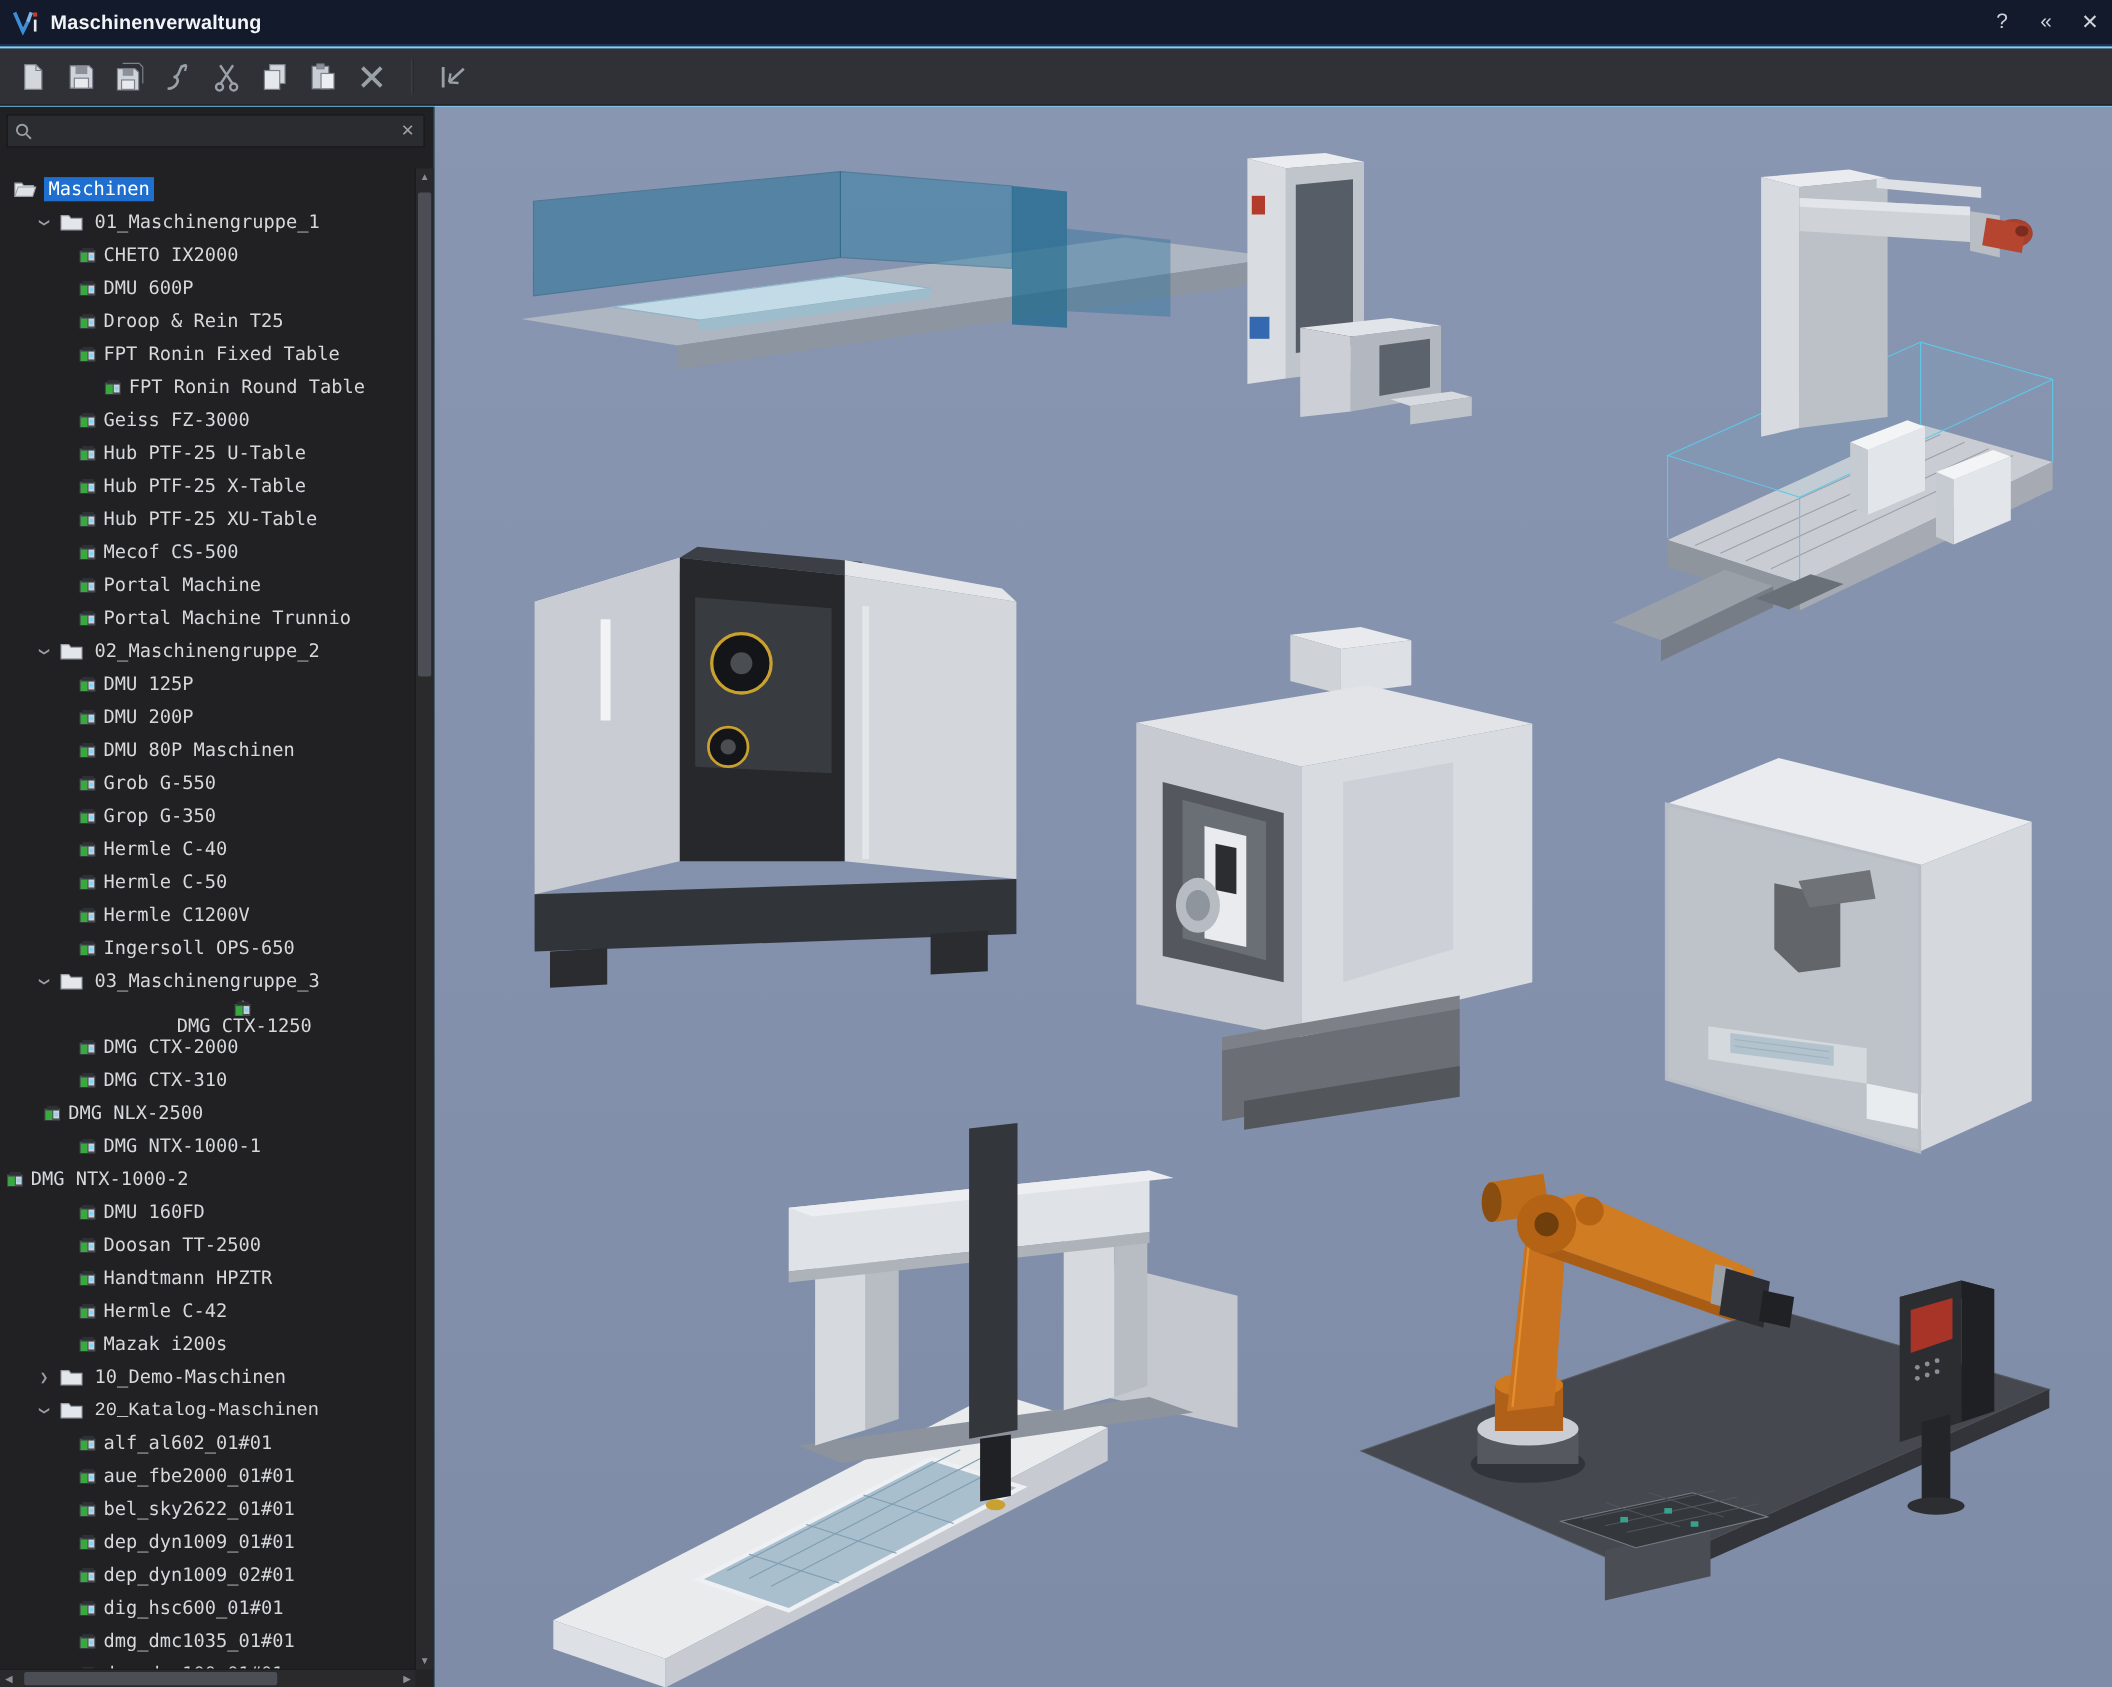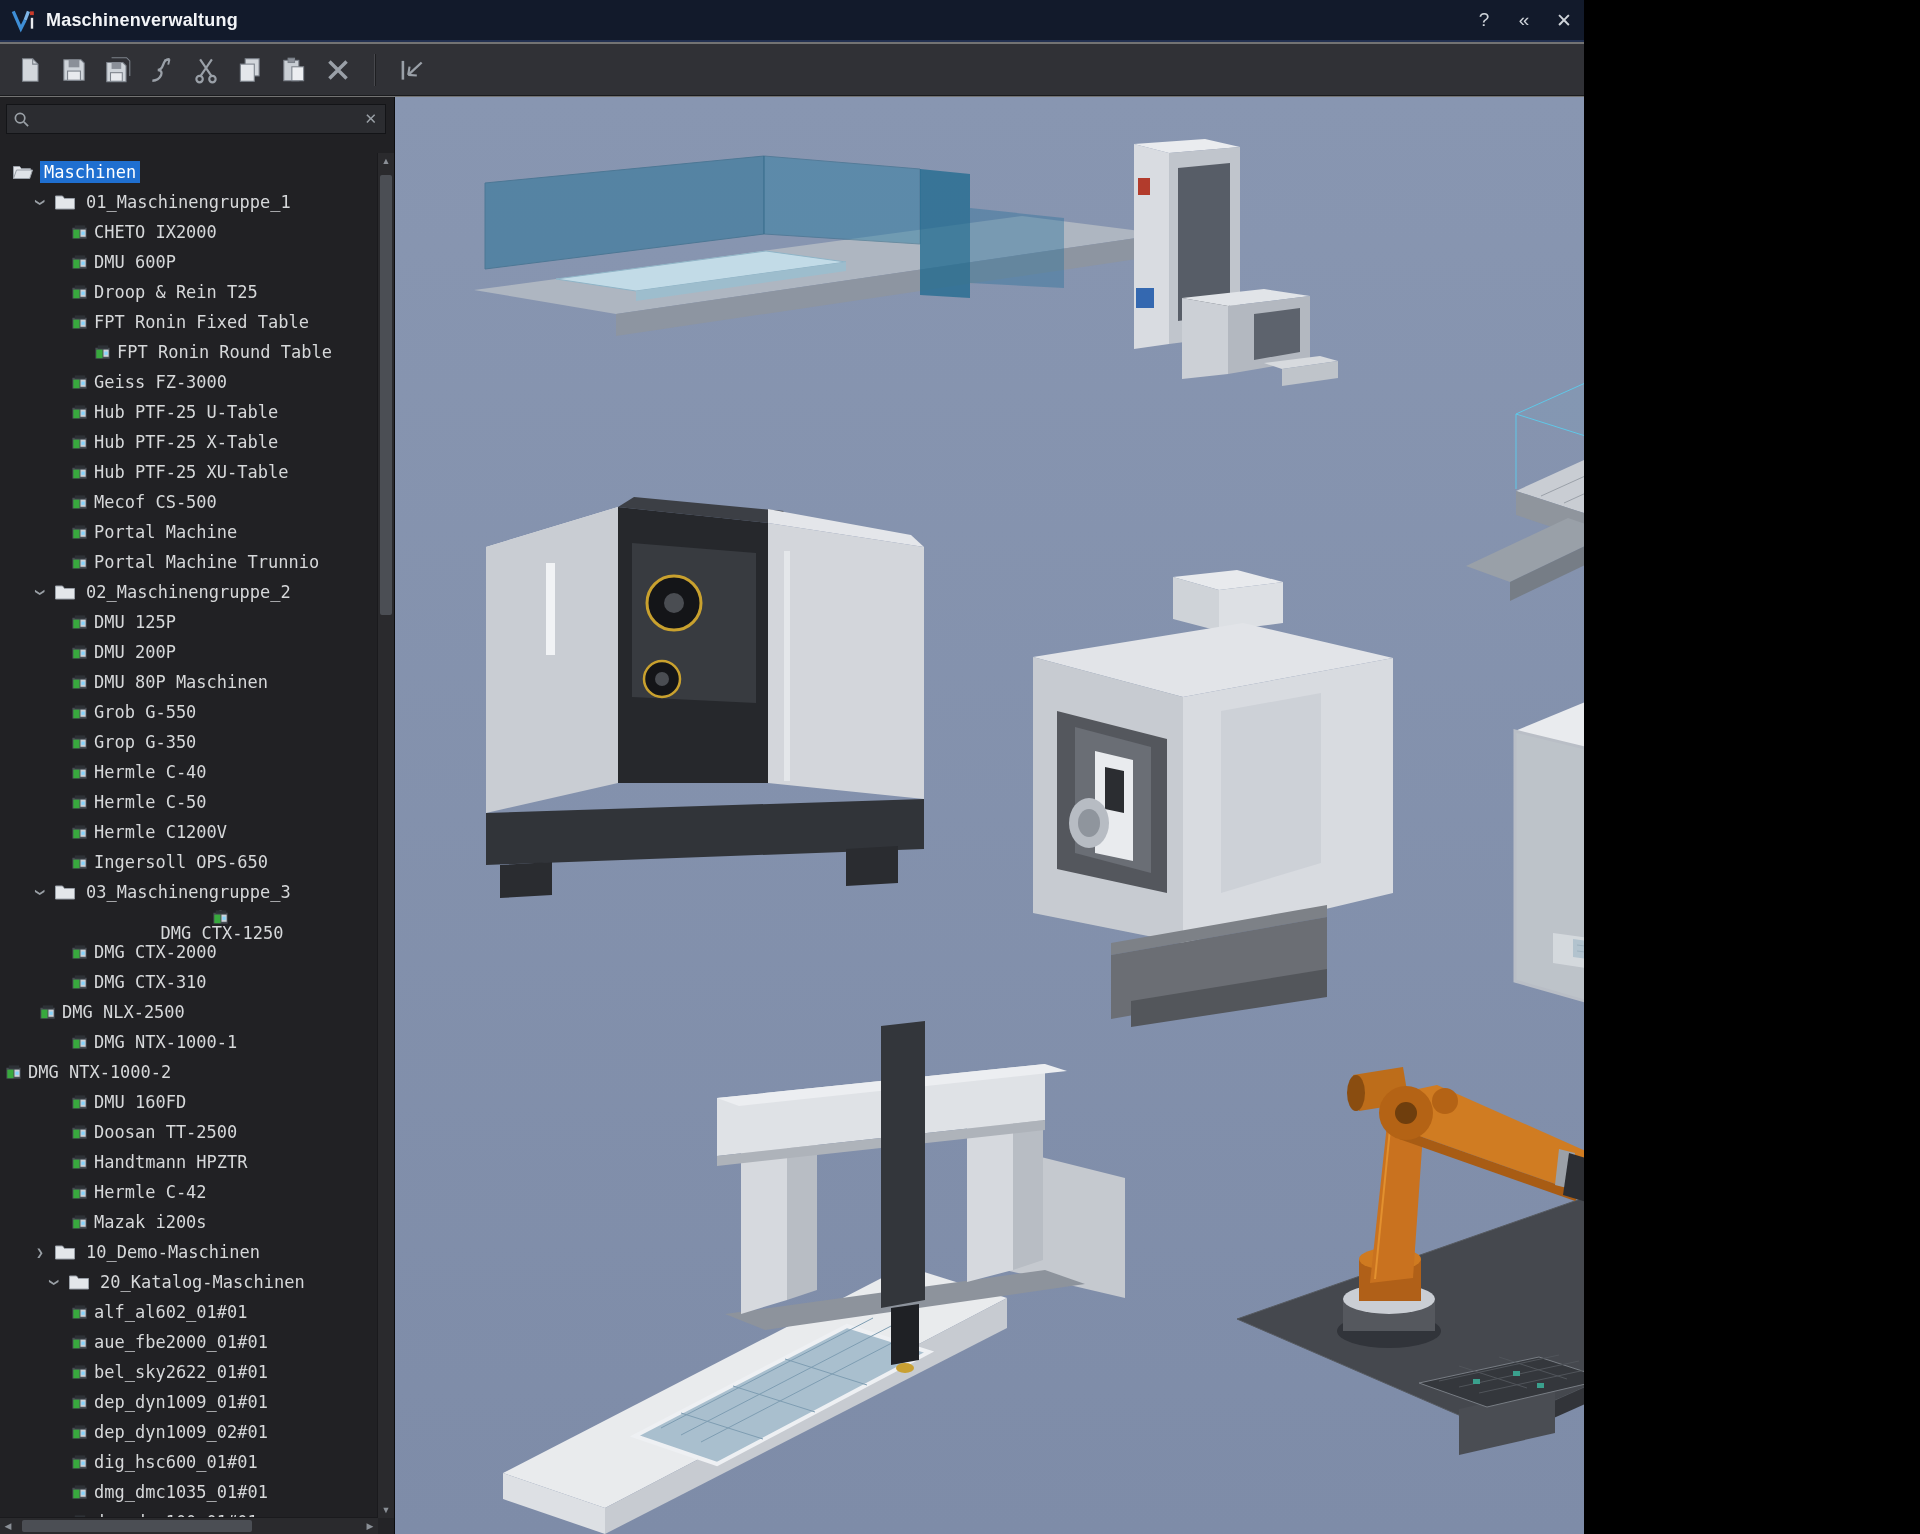--- a/index.html
+++ b/index.html
@@ -1,16 +1,16 @@
 <!DOCTYPE html>
 <html><head>
 <meta charset="utf-8">
 <style>
   html,body{margin:0;padding:0;background:#000;}
-  #app{position:relative;width:1584px;height:1534px;overflow:hidden;background:#737373;
+  #app{position:relative;width:1920px;height:1534px;overflow:hidden;background:#7dd3fc;
        font-family:"Liberation Sans",sans-serif;-webkit-font-smoothing:antialiased;}
   
   .titlebar{position:absolute;left:0;top:0;width:100%;height:42px;background:#121a2b;
             border-bottom:2px solid #223050;display:flex;align-items:center;box-sizing:border-box;}
   .titlebar .logo{width:26px;height:26px;margin-left:10px;flex:0 0 auto;}
   .titlebar .title{color:#f2f4f7;font-size:18px;font-weight:bold;margin-left:10px;letter-spacing:.2px;}
   .titlebar .spacer{flex:1;}
   .win-btn{width:40px;height:42px;display:flex;align-items:center;justify-content:center;
            color:#cfd4da;font-size:19px;cursor:default;}
   
@@ -596,21 +596,21 @@
         </div>
         <div class="tree-row" style="padding-left: 28px;">
           <span class="chevron collapsed">❯</span>
           <span class="tree-icon folder">
             <svg viewBox="0 0 22 18">
               <path d="M1.5 3 h7 l2 2.5 h10 V16 h-19 z" fill="#e3e6ea" stroke="#9aa0a8"></path>
             </svg>
           </span>
           <span class="tree-label">10_Demo-Maschinen</span>
         </div>
-        <div class="tree-row" style="padding-left: 42px;">
+        <div class="tree-row" style="padding-left: 28px; font-family: Liberation Mono, monospace;">
           <span class="chevron expanded">❯</span>
           <span class="tree-icon folder">
             <svg viewBox="0 0 22 18">
               <path d="M1.5 3 h7 l2 2.5 h10 V16 h-19 z" fill="#e3e6ea" stroke="#9aa0a8"></path>
             </svg>
           </span>
           <span class="tree-label">20_Katalog-Maschinen</span>
         </div>
         <div class="tree-row" style="padding-left: 66px;">
           <span class="chevron collapsed">❯</span>

